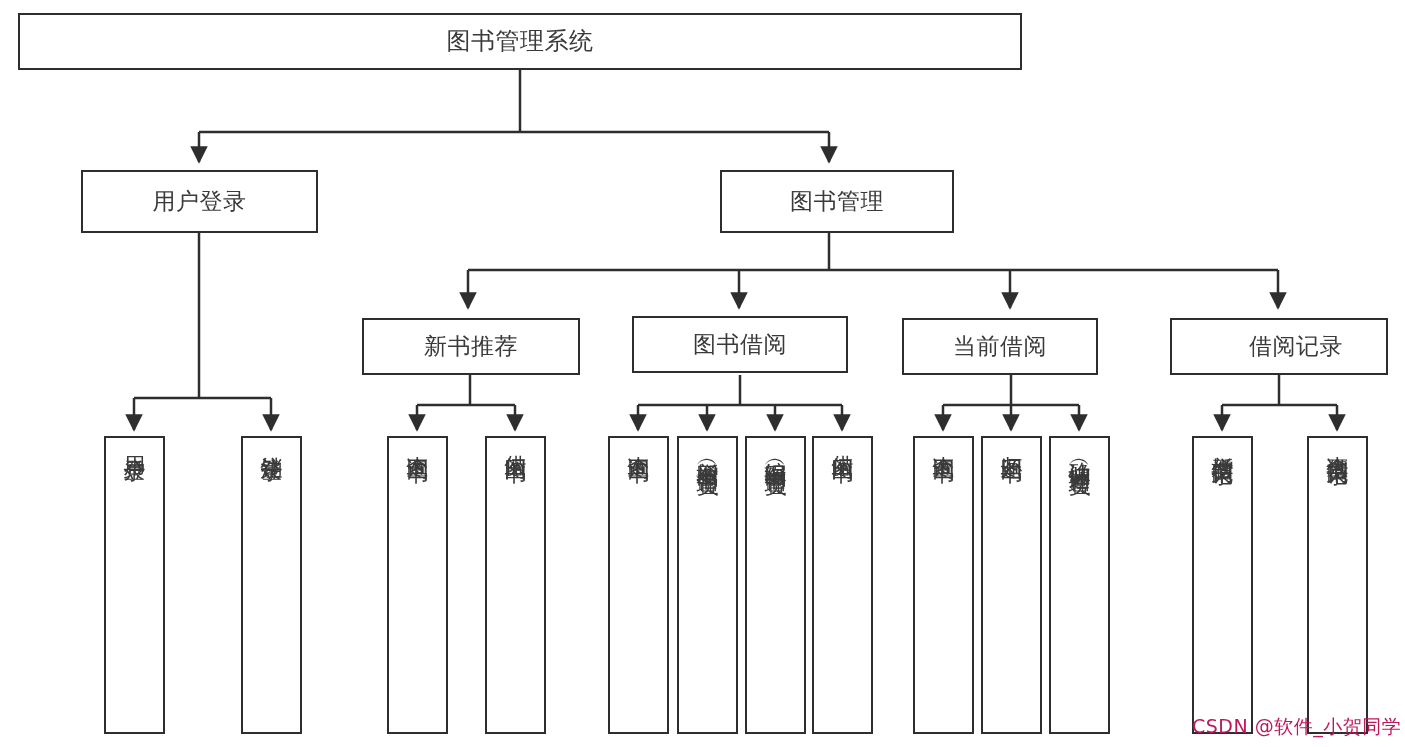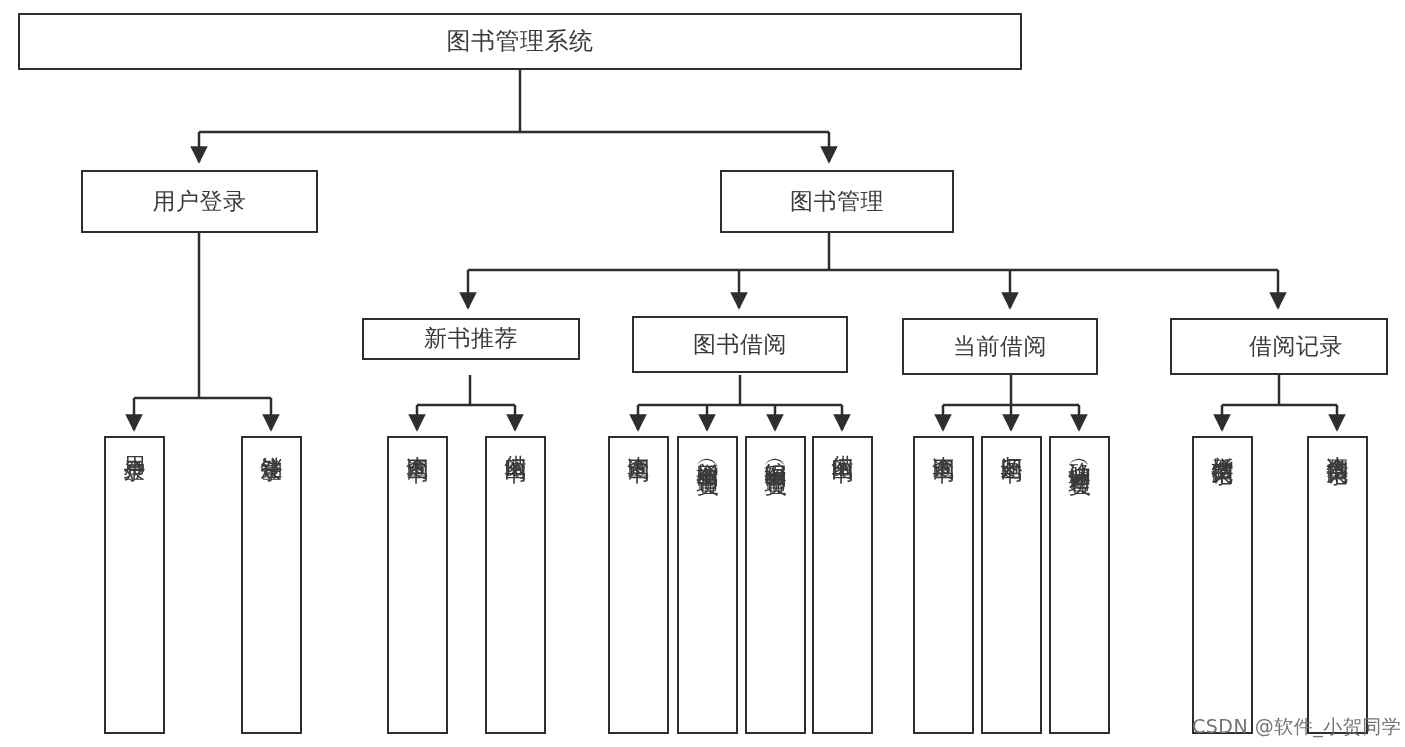--- a/index.html
+++ b/index.html
@@ -63,21 +63,21 @@
     letter-spacing: 2px;
     line-height: 1;
     margin: 0 auto;
     height: 100%;
     display: flex;
     align-items: center;
   }
   .node.v.top .lbl { align-items: flex-start; padding-top: 6px; }
   .watermark {
     position: absolute;
-    color: #737373;
+    color: #be185d;
     font-size: 19px;
     letter-spacing: 0.5px;
     white-space: nowrap;
     user-select: none;
   }
 </style>
 </head>
 <body>
 
 <div id="canvas">
@@ -136,21 +136,21 @@
     <span class="lbl">图书管理系统</span>
   </div>
 
   <div class="node h" style="left:81px; top:170px; width:237px; height:63px;">
     <span class="lbl">用户登录</span>
   </div>
   <div class="node h" style="left:720px; top:170px; width:234px; height:63px;">
     <span class="lbl">图书管理</span>
   </div>
 
-  <div class="node h" style="left:362px; top:318px; width:218px; height:42px;">
+  <div class="node h" style="left:362px; top:318px; width:218px; height:57px;">
     <span class="lbl">新书推荐</span>
   </div>
   <div class="node h" style="left:632px; top:316px; width:216px; height:57px;">
     <span class="lbl">图书借阅</span>
   </div>
   <div class="node h" style="left:902px; top:318px; width:196px; height:57px;">
     <span class="lbl">当前借阅</span>
   </div>
   <div class="node h" style="left:1170px; top:318px; width:218px; height:57px;padding-left:34px;">
     <span class="lbl">借阅记录</span>

